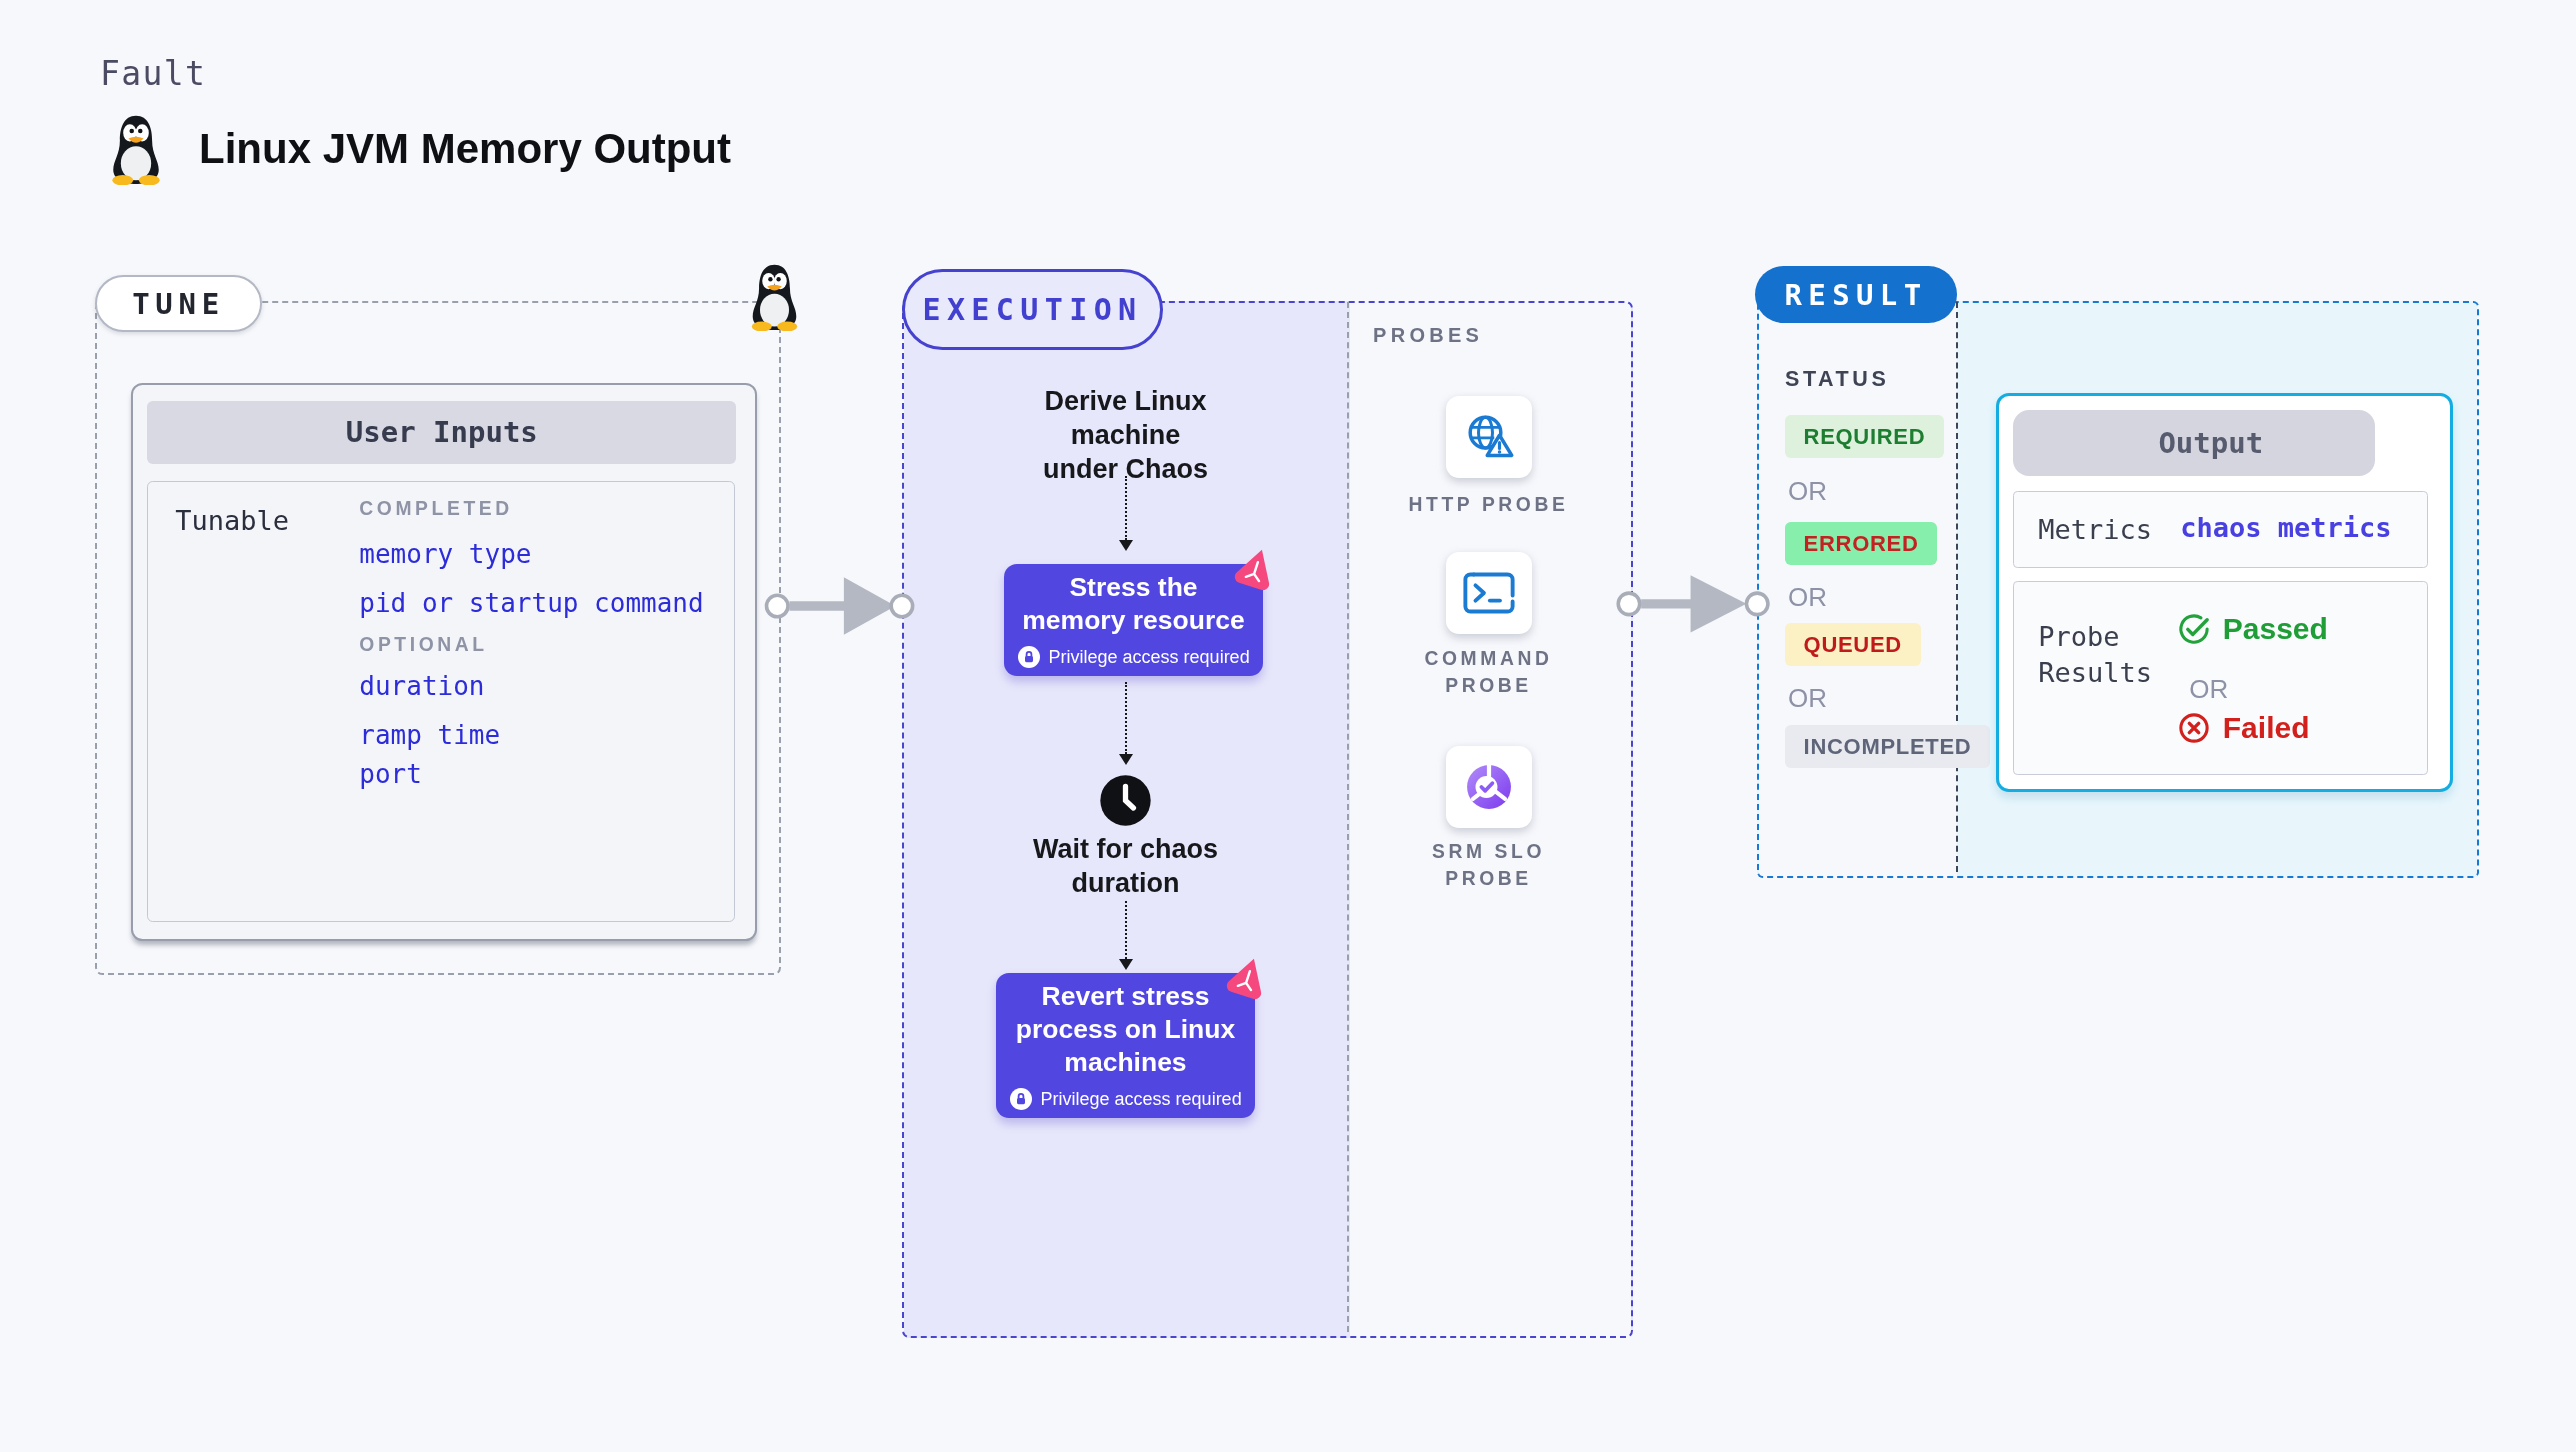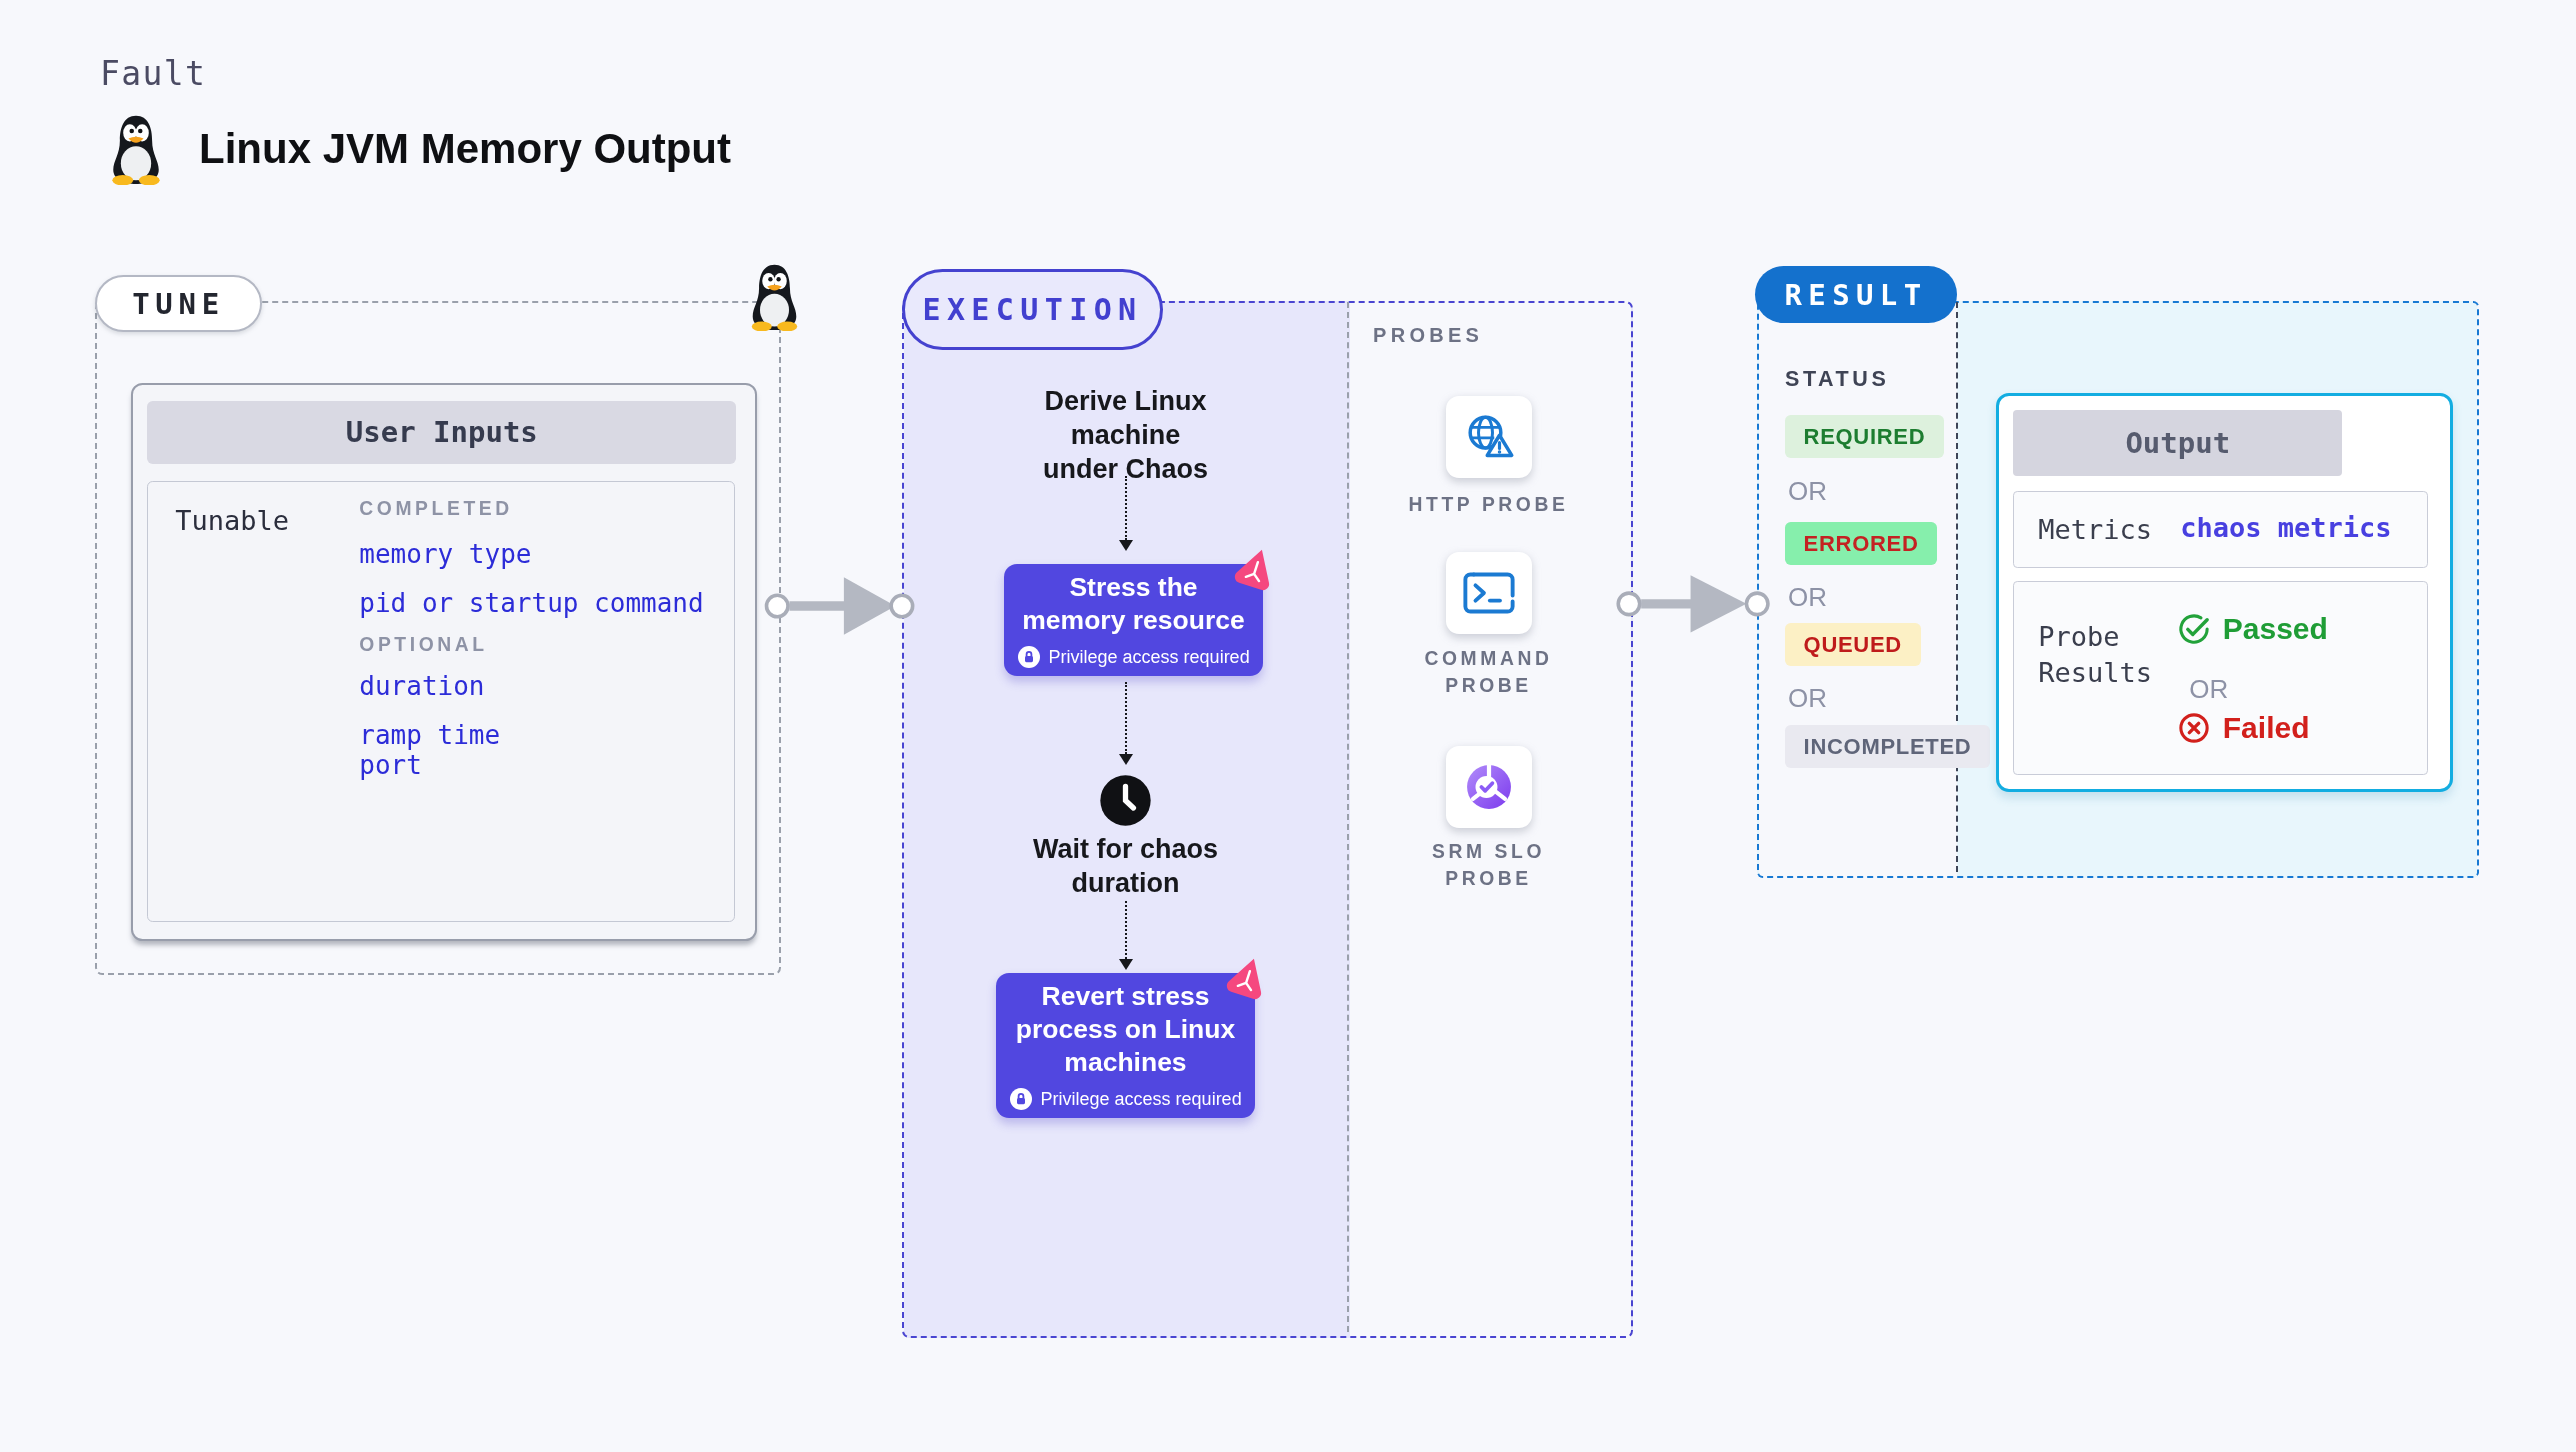--- a/index.html
+++ b/index.html
@@ -68,22 +68,22 @@
          font-size:22px;font-weight:700;letter-spacing:0.7px;}
   .badge-completed{background:#ddf1dd;color:#1d7d30;}
   .badge-errored{background:#86efac;color:#c42222;}
   .badge-queued{background:#fcf0c5;color:#bf1b1b;}
   .badge-incompleted{background:#e9e9f0;color:#5f6579;}
   .or{font-size:26px;font-weight:500;color:#8d92a6;}
   .or-col{left:1788px;}
 
   .out-card{left:1996px;top:393px;width:451px;height:393px;background:#ffffff;border:3.6px solid #13ade1;
             border-radius:13px;box-shadow:0 5.7px 10px rgba(60,140,180,.2);}
-  .out-strip{left:14.3px;top:14.3px;width:329px;height:66px;background:#d5d5df;border-radius:4px;
-             display:flex;align-items:center;justify-content:center;font-size:29px;font-weight:700;color:#565b6e;}
+  .out-strip{left:14.3px;top:14.3px;width:329px;height:66px;background:#d5d5df;border-radius:16px;
+             display:flex;align-items:center;justify-content:center;font-size:29px;font-weight:700;color:#565b6e;padding-left:33px;}
   .out-row{left:14.3px;width:413px;background:#fafbfd;border:1.4px solid #c9ccd8;border-radius:4.3px;}
   .row-metrics{top:95px;height:75px;}
   .row-probes{top:185px;height:192px;}
   .out-label{font-size:27px;color:#3a3e4d;line-height:36px;}
   .metrics-value{font-size:27px;font-weight:700;color:#4840e0;cursor:pointer;}
   .verdict{display:flex;align-items:center;gap:11.5px;}
   .verdict-pass{font-size:30px;font-weight:800;color:#1f9d36;}
   .verdict-fail{font-size:30px;font-weight:800;color:#d2201c;}
 
   svg{display:block;}
@@ -129,21 +129,21 @@
   <div class="abs ui-card">
     <div class="abs ui-strip mono">User Inputs</div>
     <div class="abs ui-inner">
       <div class="abs tunable mono">Tunable</div>
       <div class="abs grp-label" style="left:211px;top:15.8px;">COMPLETED</div>
       <div class="abs param mono" style="left:211px;top:57px;">memory type</div>
       <div class="abs param mono" style="left:211px;top:106px;">pid or startup command</div>
       <div class="abs grp-label" style="left:211px;top:152px;">OPTIONAL</div>
       <div class="abs param mono" style="left:211px;top:189px;">duration</div>
       <div class="abs param mono" style="left:211px;top:238px;">ramp time</div>
-      <div class="abs param mono" style="left:211px;top:268px;">port</div>
+      <div class="abs param mono" style="left:211px;top:277px;">port</div>
     </div>
   </div>
 
   <div class="abs exec-box"></div>
   <div class="abs exec-divider"></div>
   <div class="abs pill pill-exec mono">EXECUTION</div>
 
   <div class="abs flow-text preline" style="left:1000px;top:384px;">Derive Linux machine
 under Chaos</div>
 

